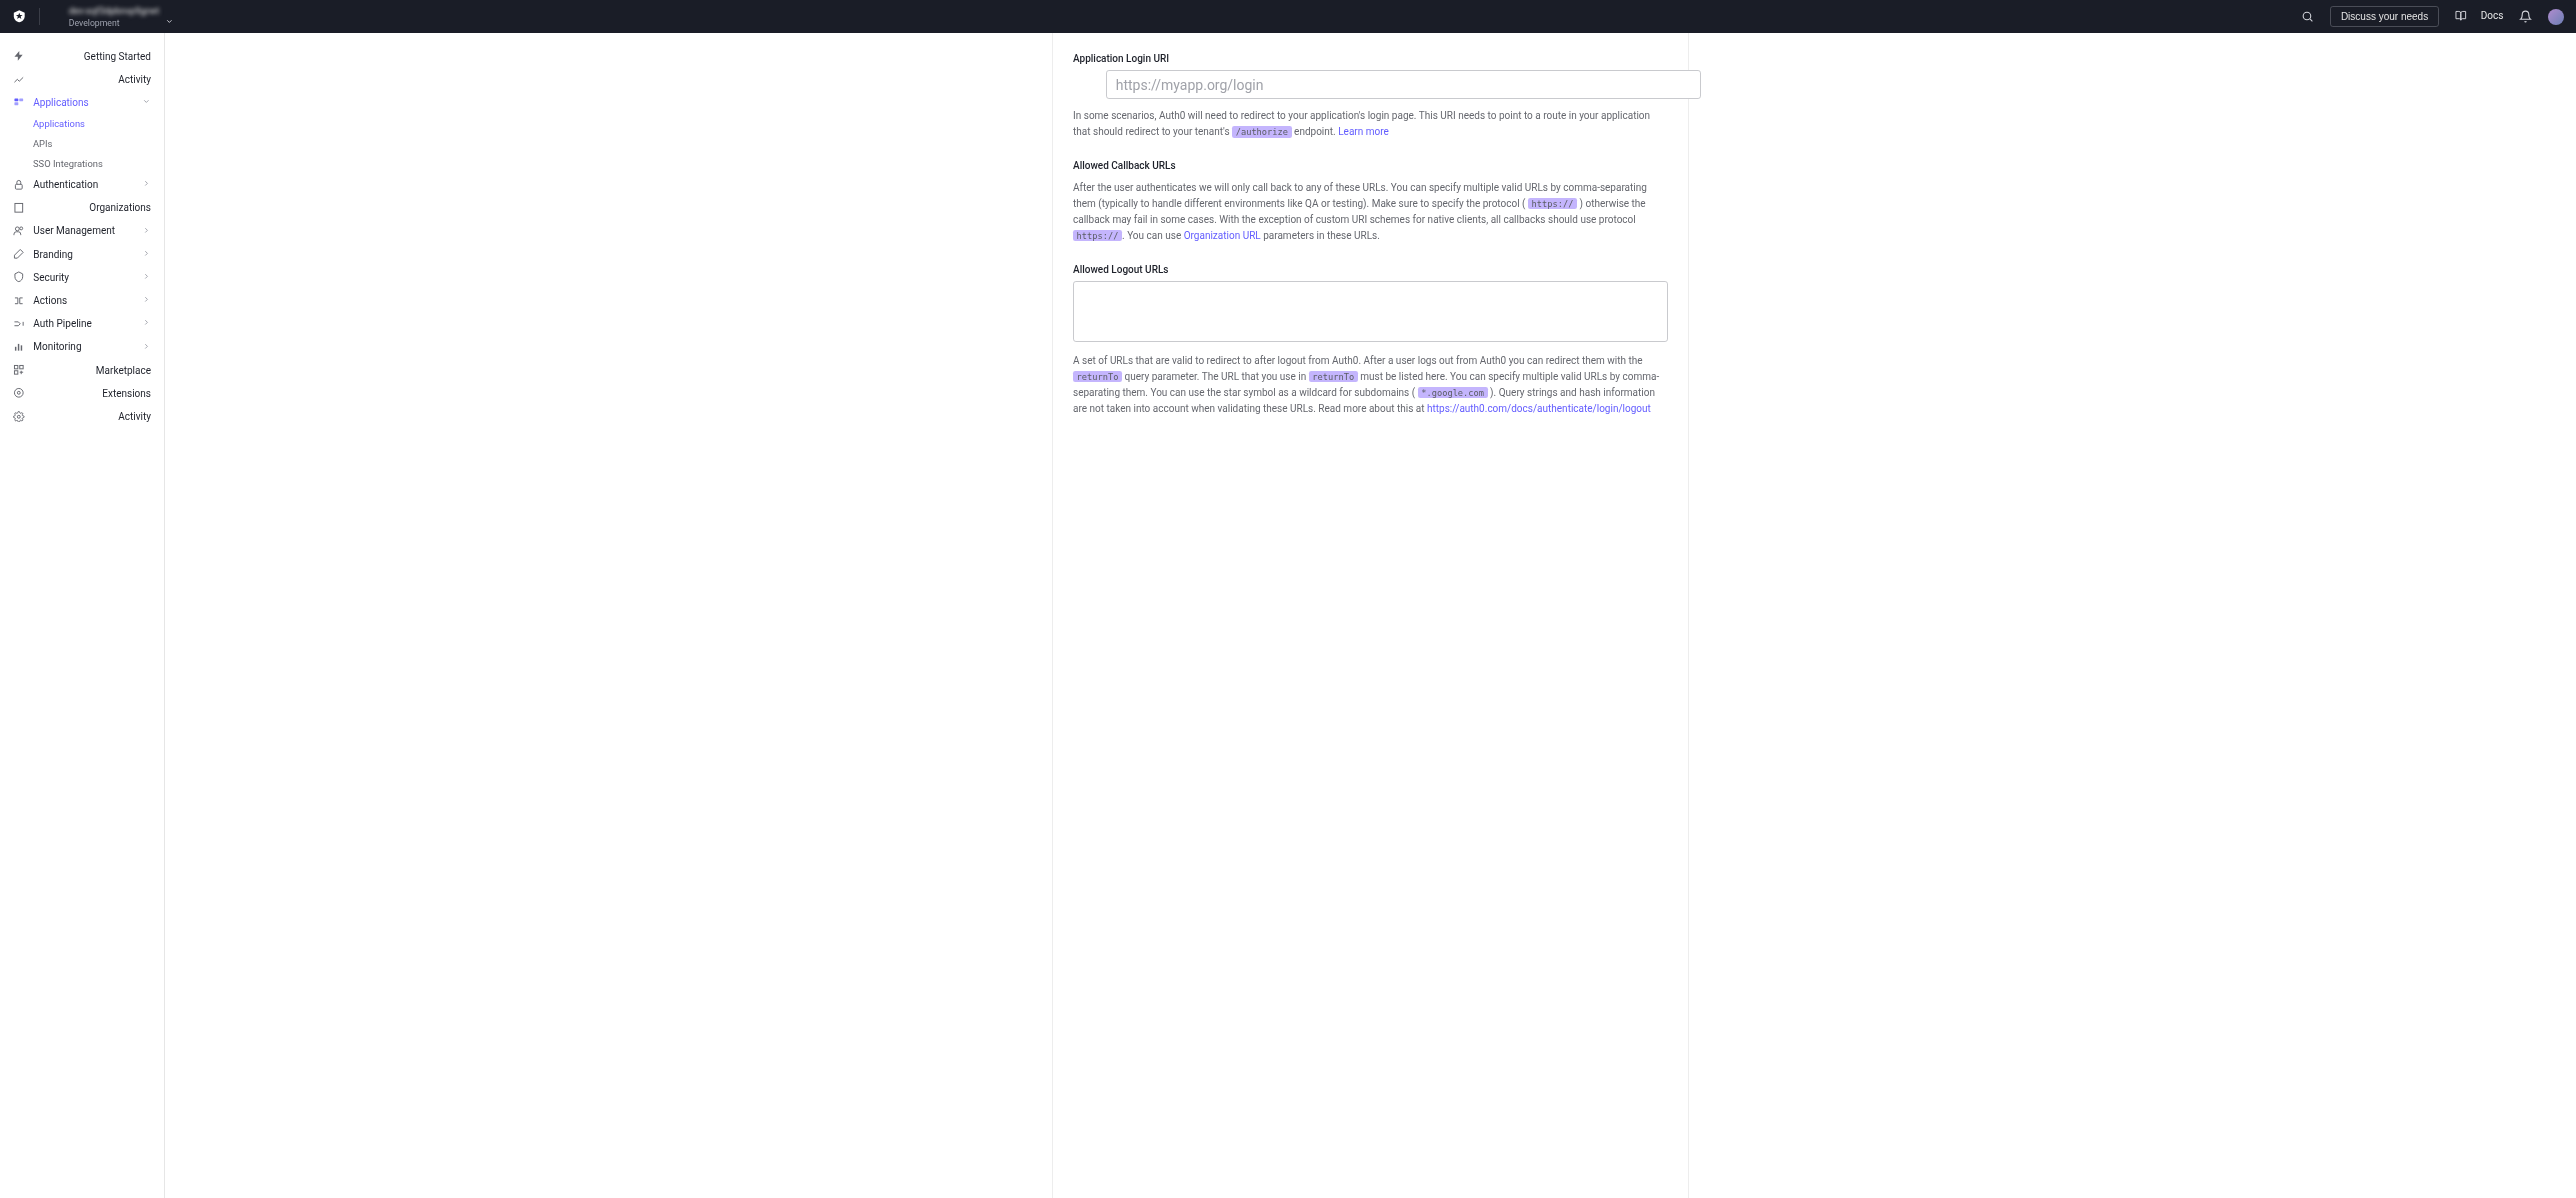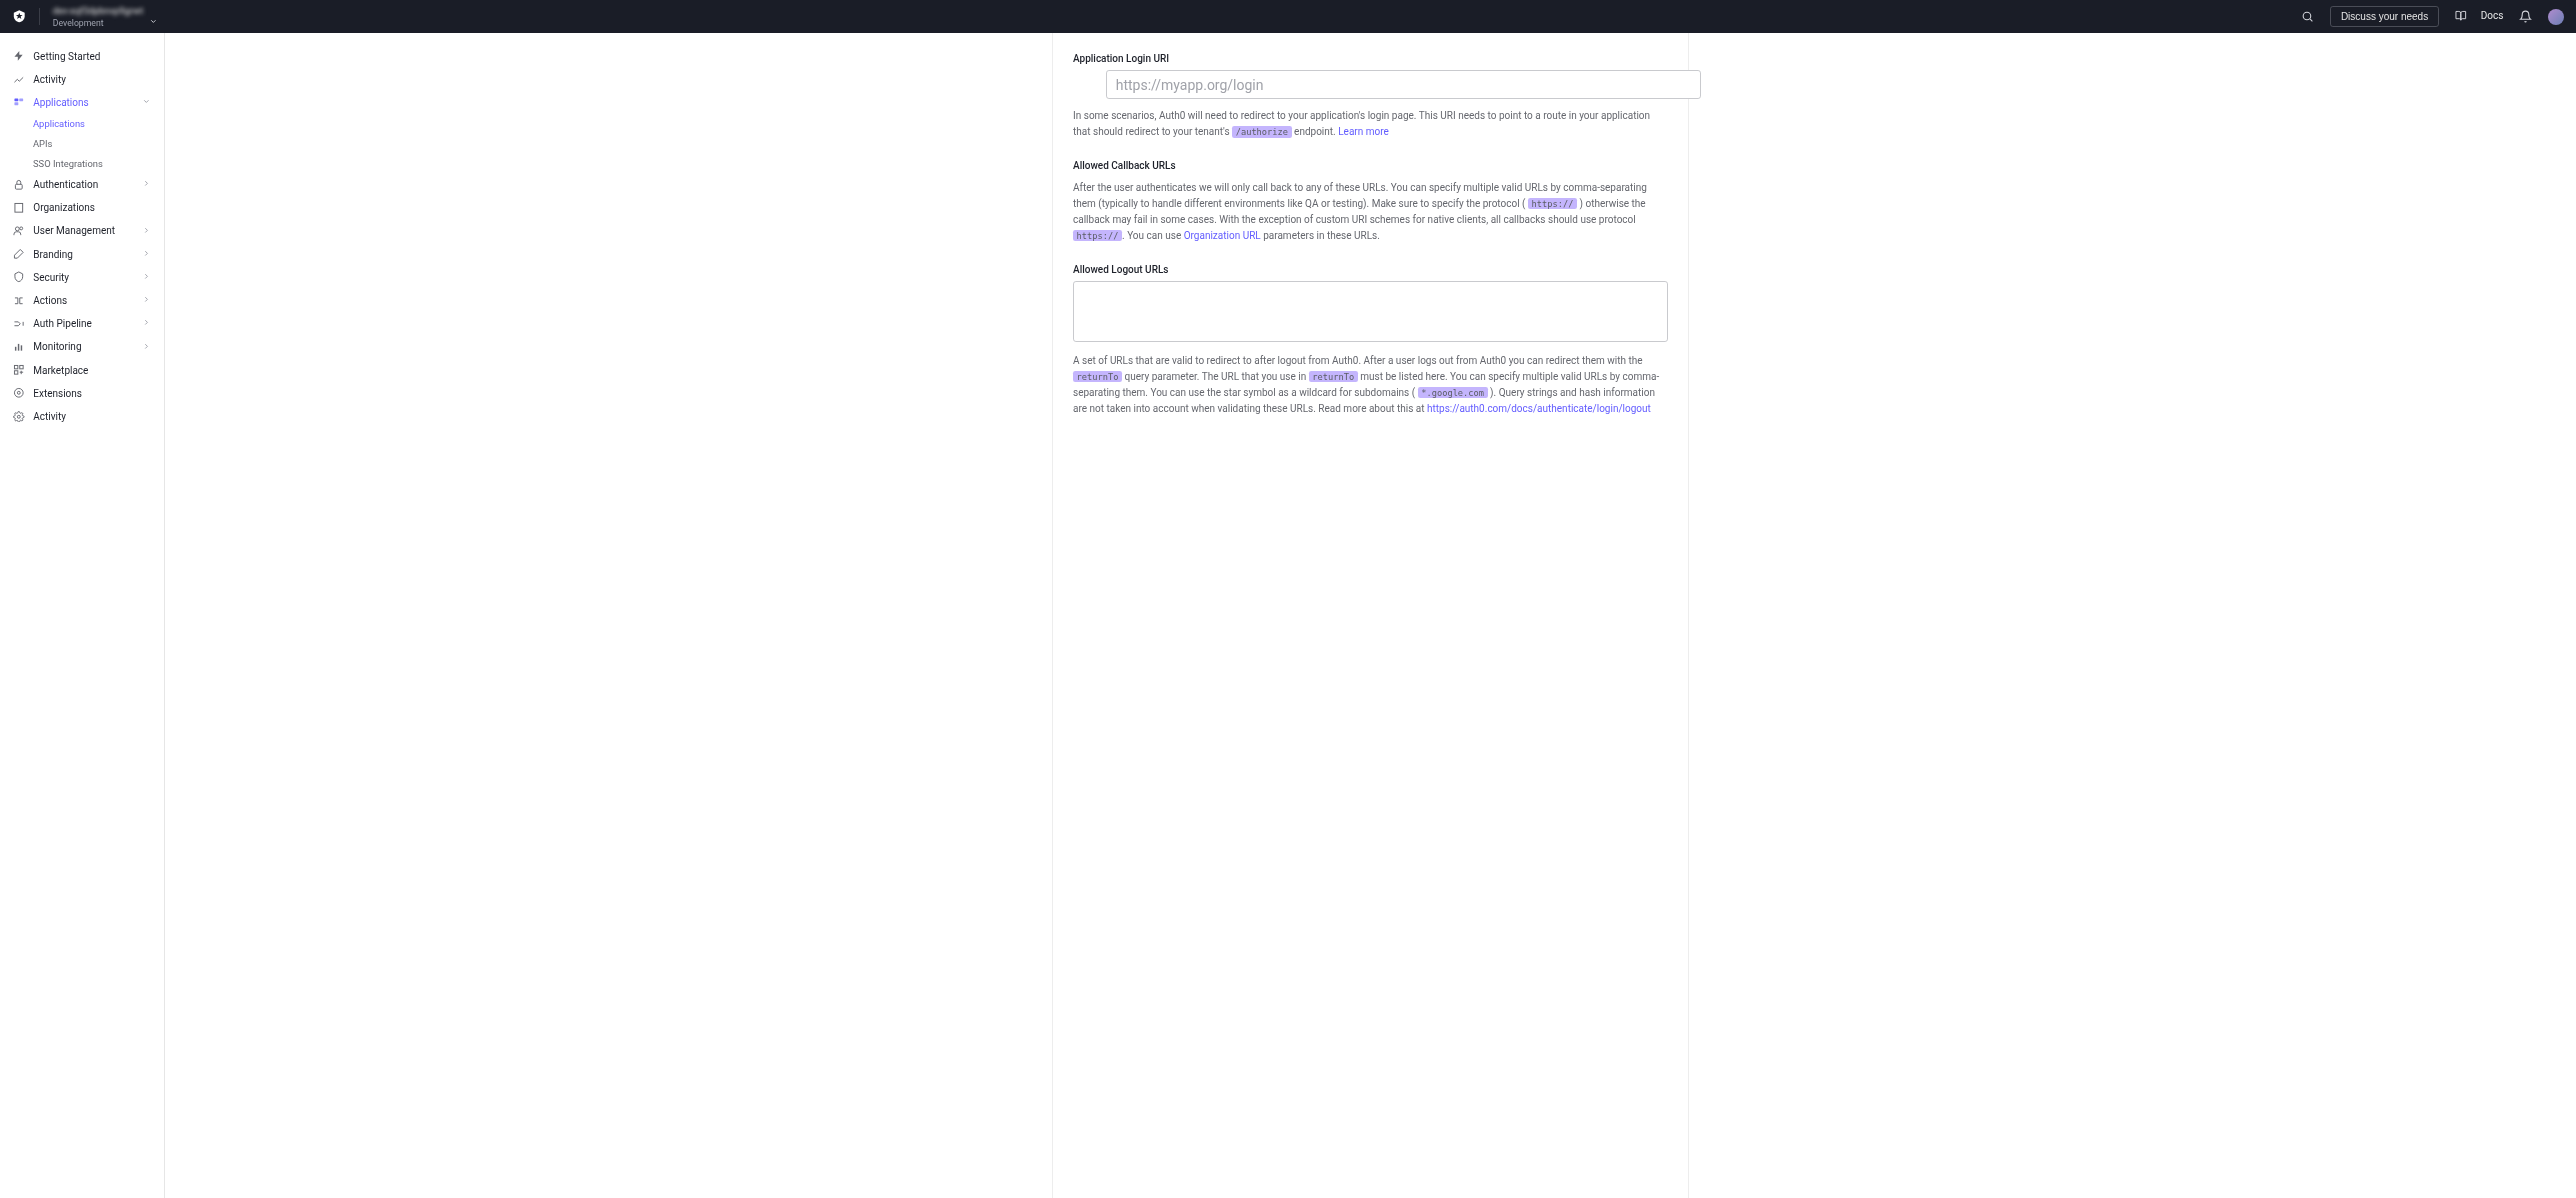--- a/index.html
+++ b/index.html
@@ -107,20 +107,21 @@
     }
     .nav-item {
       display: flex;
       align-items: center;
       padding: 5.8px 13px;
       font-size: 10px;
       color: #1e212a;
       cursor: pointer;
       gap: 8.7px;
       position: relative;
+      justify-content: space-between;
     }
     .nav-item .icon {
       width: 11.6px;
       height: 11.6px;
       display: flex;
       align-items: center;
       justify-content: center;
       color: #65676e;
       flex-shrink: 0;
     }
@@ -229,21 +230,21 @@
 <body>
 
 <div class="header">
   <div class="logo-icon">
     <svg width="14.5" height="14.5" viewBox="0 0 24 24" fill="white">
         <path d="M12 2 L21 6 V12 C21 17 17 21 12 22 C7 21 3 17 3 12 V6 Z" fill="white"></path>
         <path d="M12 6 L13.5 10 L17.5 10 L14.3 12.5 L15.5 16.5 L12 14 L8.5 16.5 L9.7 12.5 L6.5 10 L10.5 10 Z" fill="#1a1d27"></path>
       </svg>
   </div>
   <div class="vdiv"></div>
-  <div style="display:flex;align-items:flex-end;">
+  <div style="display:flex;align-items:flex-end;margin-left:16px;">
     <div class="tenant-block">
       <span class="tenant-name">dev-xqf3dpbnvp9grwt</span>
       <span class="tenant-env">Development</span>
     </div>
     <span class="tenant-caret">
       <svg width="8.7" height="8.7" viewBox="0 0 24 24" fill="none" stroke="#d3d5db" stroke-width="2.5">
           <polyline points="6 9 12 15 18 9"></polyline>
         </svg>
     </span>
   </div>

